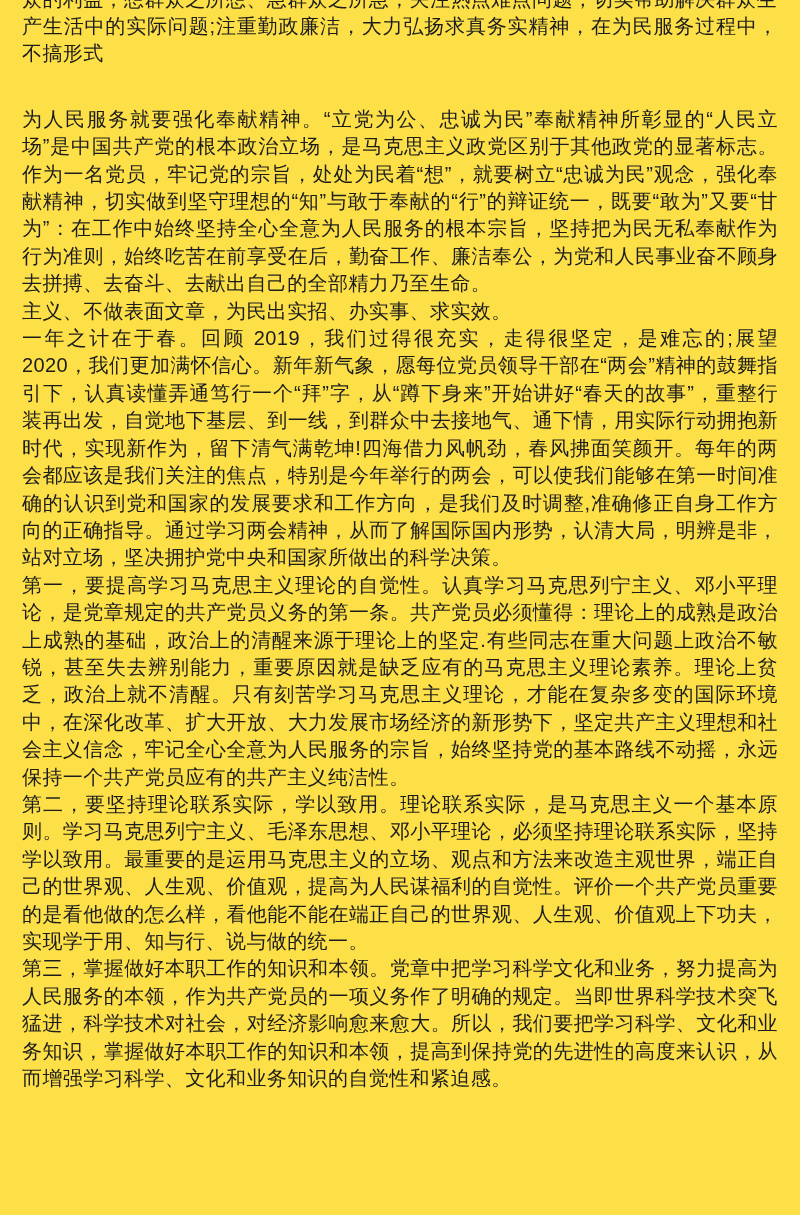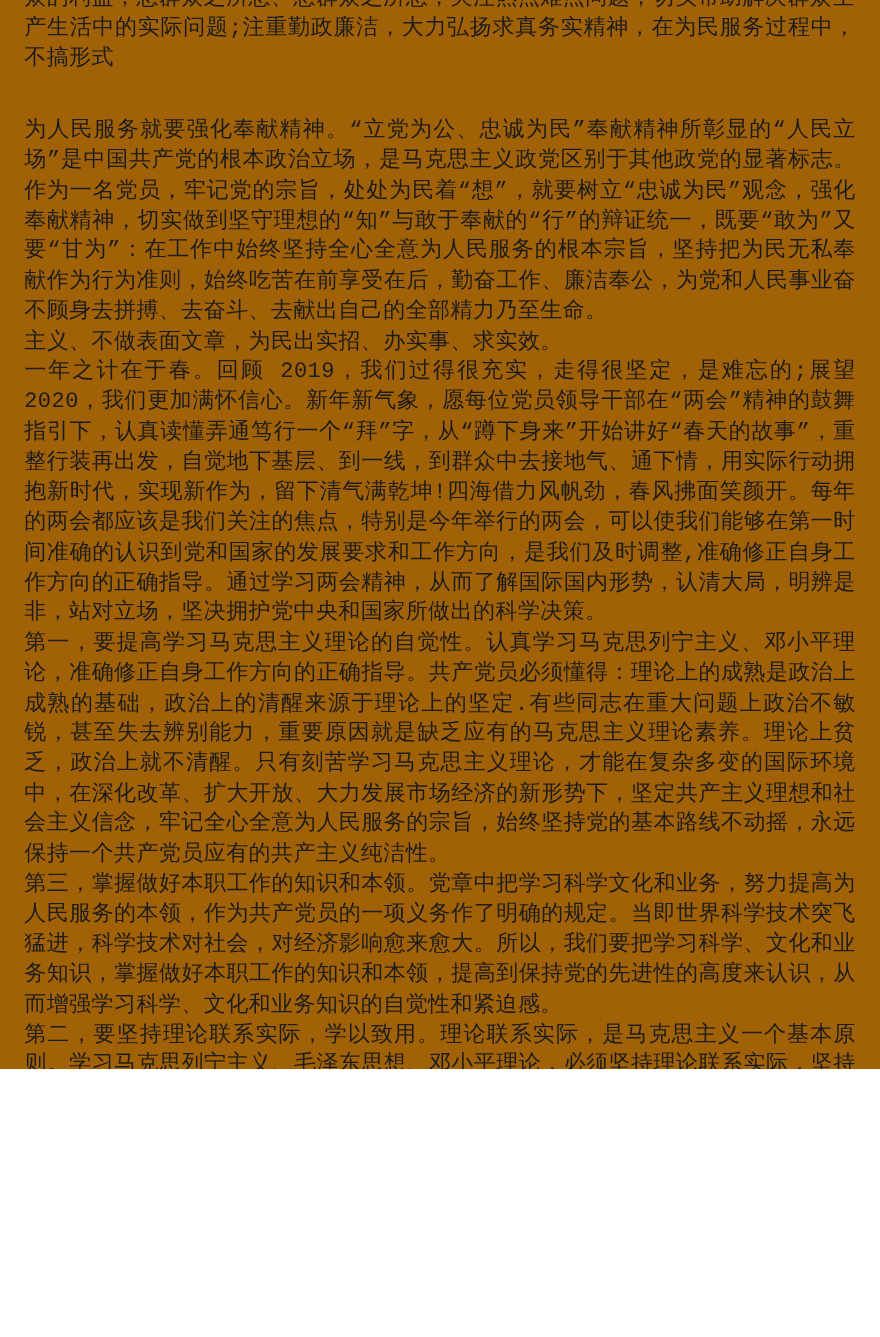--- a/index.html
+++ b/index.html
@@ -3,24 +3,24 @@
 <meta charset="utf-8">
 <style>
   html, body {
     margin: 0;
     padding: 0;
     background: #ffffff;
   }
   .page {
     position: relative;
     width: 800px;
-    height: 972px;
-    background: #a16207;
+    height: 1215px;
+    background: #fde047;
     overflow: hidden;
-    font-family: Liberation Mono, monospace;
+    font-family: Liberation Sans, sans-serif;
     color: #1c1c1c;
   }
   .content {
     position: absolute;
     left: 22px;
     right: 22px;
     top: 0;
   }
   .doc-text {
     font-size: 20px;
@@ -58,20 +58,20 @@
     <p class="para">产生活中的实际问题;注重勤政廉洁，大力弘扬求真务实精神，在为民服务过程中，不搞形式</p>
 
     <div class="para-gap"></div>
 
     <p class="para">为人民服务就要强化奉献精神。“立党为公、忠诚为民”奉献精神所彰显的“人民立场”是中国共产党的根本政治立场，是马克思主义政党区别于其他政党的显著标志。作为一名党员，牢记党的宗旨，处处为民着“想”，就要树立“忠诚为民”观念，强化奉献精神，切实做到坚守理想的“知”与敢于奉献的“行”的辩证统一，既要“敢为”又要“甘为”：在工作中始终坚持全心全意为人民服务的根本宗旨，坚持把为民无私奉献作为行为准则，始终吃苦在前享受在后，勤奋工作、廉洁奉公，为党和人民事业奋不顾身去拼搏、去奋斗、去献出自己的全部精力乃至生命。</p>
 
     <p class="para">主义、不做表面文章，为民出实招、办实事、求实效。</p>
 
     <p class="para">一年之计在于春。回顾 2019，我们过得很充实，走得很坚定，是难忘的;展望 2020，我们更加满怀信心。新年新气象，愿每位党员领导干部在“两会”精神的鼓舞指引下，认真读懂弄通笃行一个“拜”字，从“蹲下身来”开始讲好“春天的故事”，重整行装再出发，自觉地下基层、到一线，到群众中去接地气、通下情，用实际行动拥抱新时代，实现新作为，留下清气满乾坤!四海借力风帆劲，春风拂面笑颜开。每年的两会都应该是我们关注的焦点，特别是今年举行的两会，可以使我们能够在第一时间准确的认识到党和国家的发展要求和工作方向，是我们及时调整,准确修正自身工作方向的正确指导。通过学习两会精神，从而了解国际国内形势，认清大局，明辨是非，站对立场，坚决拥护党中央和国家所做出的科学决策。</p>
 
-    <p class="para">第一，要提高学习马克思主义理论的自觉性。认真学习马克思列宁主义、邓小平理论，准确修正自身工作方向的正确指导。共产党员必须懂得：理论上的成熟是政治上成熟的基础，政治上的清醒来源于理论上的坚定.有些同志在重大问题上政治不敏锐，甚至失去辨别能力，重要原因就是缺乏应有的马克思主义理论素养。理论上贫乏，政治上就不清醒。只有刻苦学习马克思主义理论，才能在复杂多变的国际环境中，在深化改革、扩大开放、大力发展市场经济的新形势下，坚定共产主义理想和社会主义信念，牢记全心全意为人民服务的宗旨，始终坚持党的基本路线不动摇，永远保持一个共产党员应有的共产主义纯洁性。</p>
+    <p class="para">第一，要提高学习马克思主义理论的自觉性。认真学习马克思列宁主义、邓小平理论，是党章规定的共产党员义务的第一条。共产党员必须懂得：理论上的成熟是政治上成熟的基础，政治上的清醒来源于理论上的坚定.有些同志在重大问题上政治不敏锐，甚至失去辨别能力，重要原因就是缺乏应有的马克思主义理论素养。理论上贫乏，政治上就不清醒。只有刻苦学习马克思主义理论，才能在复杂多变的国际环境中，在深化改革、扩大开放、大力发展市场经济的新形势下，坚定共产主义理想和社会主义信念，牢记全心全意为人民服务的宗旨，始终坚持党的基本路线不动摇，永远保持一个共产党员应有的共产主义纯洁性。</p>
+
+    <p class="para">第二，要坚持理论联系实际，学以致用。理论联系实际，是马克思主义一个基本原则。学习马克思列宁主义、毛泽东思想、邓小平理论，必须坚持理论联系实际，坚持学以致用。最重要的是运用马克思主义的立场、观点和方法来改造主观世界，端正自己的世界观、人生观、价值观，提高为人民谋福利的自觉性。评价一个共产党员重要的是看他做的怎么样，看他能不能在端正自己的世界观、人生观、价值观上下功夫，实现学于用、知与行、说与做的统一。</p>
 
     <p class="para">第三，掌握做好本职工作的知识和本领。党章中把学习科学文化和业务，努力提高为人民服务的本领，作为共产党员的一项义务作了明确的规定。当即世界科学技术突飞猛进，科学技术对社会，对经济影响愈来愈大。所以，我们要把学习科学、文化和业务知识，掌握做好本职工作的知识和本领，提高到保持党的先进性的高度来认识，从而增强学习科学、文化和业务知识的自觉性和紧迫感。</p>
-
-    <p class="para">第二，要坚持理论联系实际，学以致用。理论联系实际，是马克思主义一个基本原则。学习马克思列宁主义、毛泽东思想、邓小平理论，必须坚持理论联系实际，坚持学以致用。最重要的是运用马克思主义的立场、观点和方法来改造主观世界，端正自己的世界观、人生观、价值观，提高为人民谋福利的自觉性。评价一个共产党员重要的是看他做的怎么样，看他能不能在端正自己的世界观、人生观、价值观上下功夫，实现学于用、知与行、说与做的统一。</p>
 
   </div>
 </div>
 
 </body></html>

